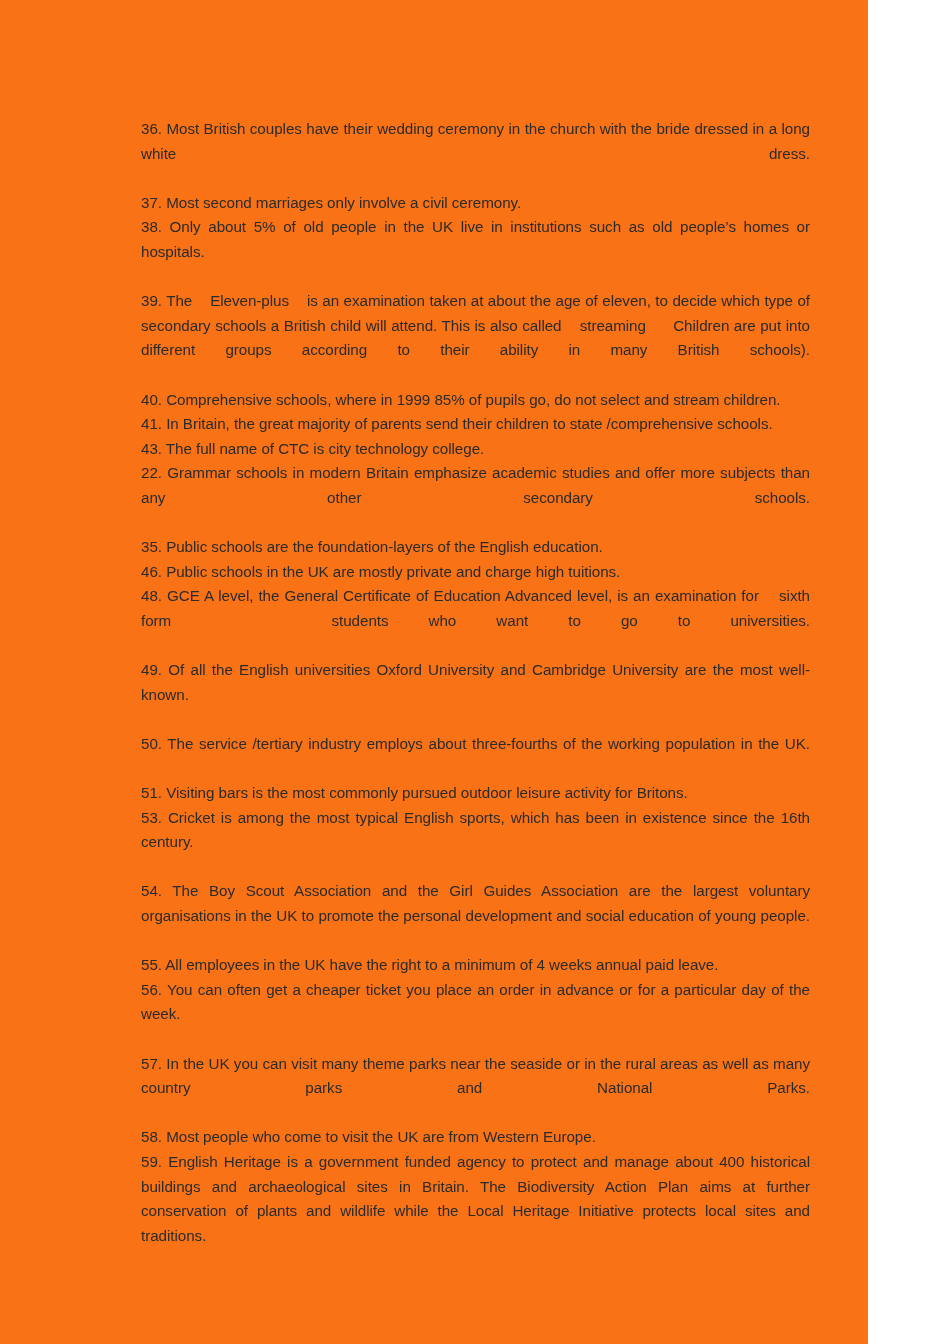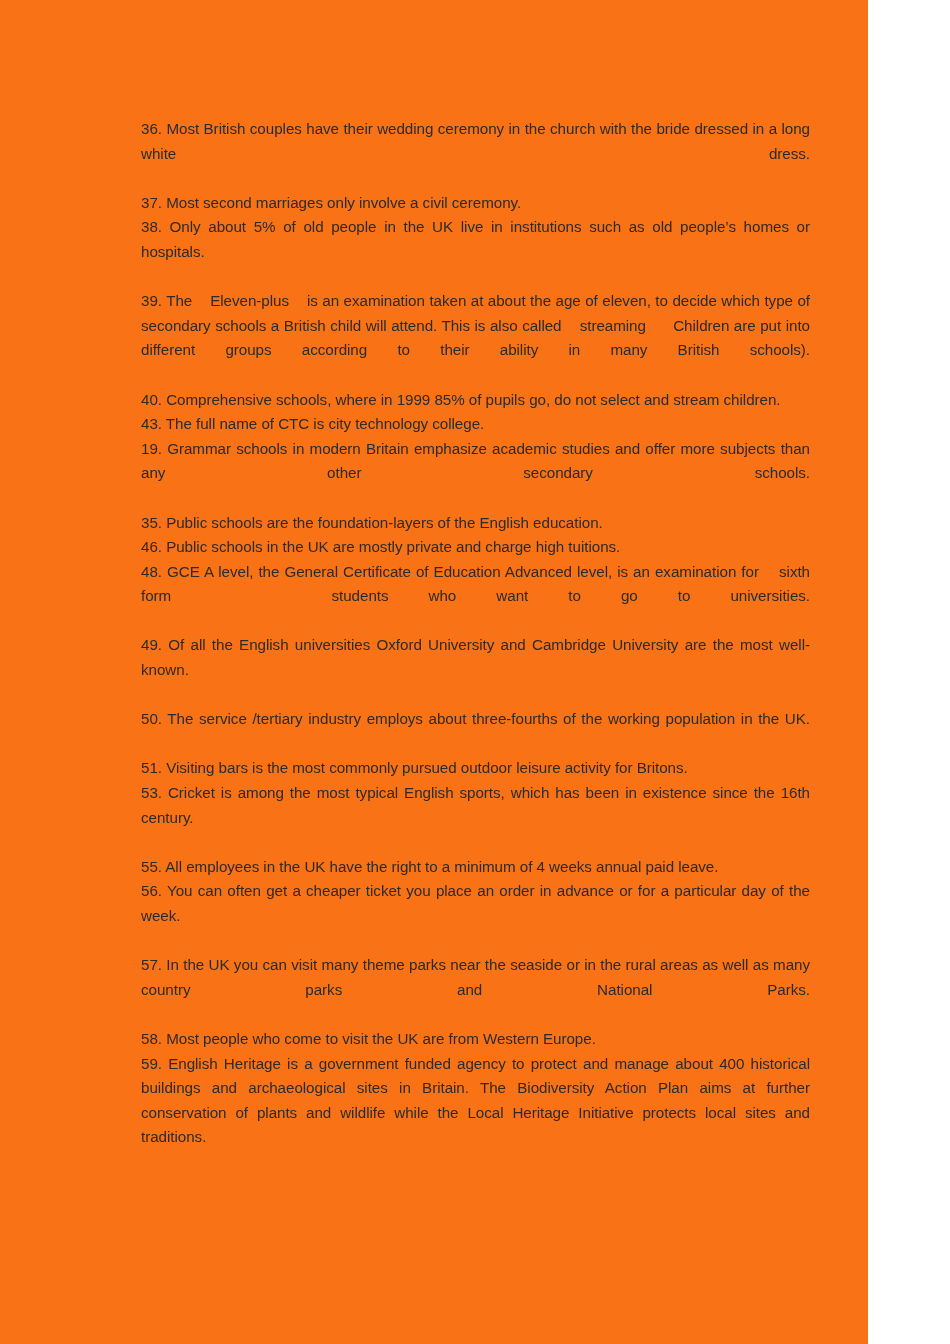--- a/index.html
+++ b/index.html
@@ -48,29 +48,31 @@
 </head>
 <body>
 
 <div class="page">
   <div class="content">
     <p class="stmt">36. Most British couples have their wedding ceremony in the church with the bride dressed in a long white dress.</p>
     <p class="stmt nostretch">37. Most second marriages only involve a civil ceremony.</p>
     <p class="stmt">38. Only about 5% of old people in the UK live in institutions such as old people’s homes or hospitals.</p>
     <p class="stmt">39. The    Eleven-plus    is an examination taken at about the age of eleven, to decide which type of secondary schools a British child will attend. This is also called    streaming      Children are put into different groups according to their ability in many British schools).</p>
     <p class="stmt nostretch">40. Comprehensive schools, where in 1999 85% of pupils go, do not select and stream children.</p>
+    <p class="stmt nostretch">41. In Britain, the great majority of parents send their children to state /comprehensive schools.</p>
     <p class="stmt nostretch">43. The full name of CTC is city technology college.</p>
-    <p class="stmt">19. Grammar schools in modern Britain emphasize academic studies and offer more subjects than any other secondary schools.</p>
+    <p class="stmt">22. Grammar schools in modern Britain emphasize academic studies and offer more subjects than any other secondary schools.</p>
     <p class="stmt nostretch">35. Public schools are the foundation-layers of the English education.</p>
     <p class="stmt nostretch">46. Public schools in the UK are mostly private and charge high tuitions.</p>
     <p class="stmt">48. GCE A level, the General Certificate of Education Advanced level, is an examination for    sixth form    students who want to go to universities.</p>
     <p class="stmt">49. Of all the English universities Oxford University and Cambridge University are the most well-known.</p>
     <p class="stmt">50. The service /tertiary industry employs about three-fourths of the working population in the UK.</p>
     <p class="stmt nostretch">51. Visiting bars is the most commonly pursued outdoor leisure activity for Britons.</p>
     <p class="stmt">53. Cricket is among the most typical English sports, which has been in existence since the 16th century.</p>
+    <p class="stmt">54. The Boy Scout Association and the Girl Guides Association are the largest voluntary organisations in the UK to promote the personal development and social education of young people.</p>
     <p class="stmt nostretch">55. All employees in the UK have the right to a minimum of 4 weeks annual paid leave.</p>
     <p class="stmt">56. You can often get a cheaper ticket you place an order in advance or for a particular day of the week.</p>
     <p class="stmt">57. In the UK you can visit many theme parks near the seaside or in the rural areas as well as many country parks and National Parks.</p>
     <p class="stmt nostretch">58. Most people who come to visit the UK are from Western Europe.</p>
     <p class="stmt">59. English Heritage is a government funded agency to protect and manage about 400 historical buildings and archaeological sites in Britain. The Biodiversity Action Plan aims at further conservation of plants and wildlife while the Local Heritage Initiative protects local sites and traditions.</p>
 
   </div>
 </div>
 
 </body></html>

